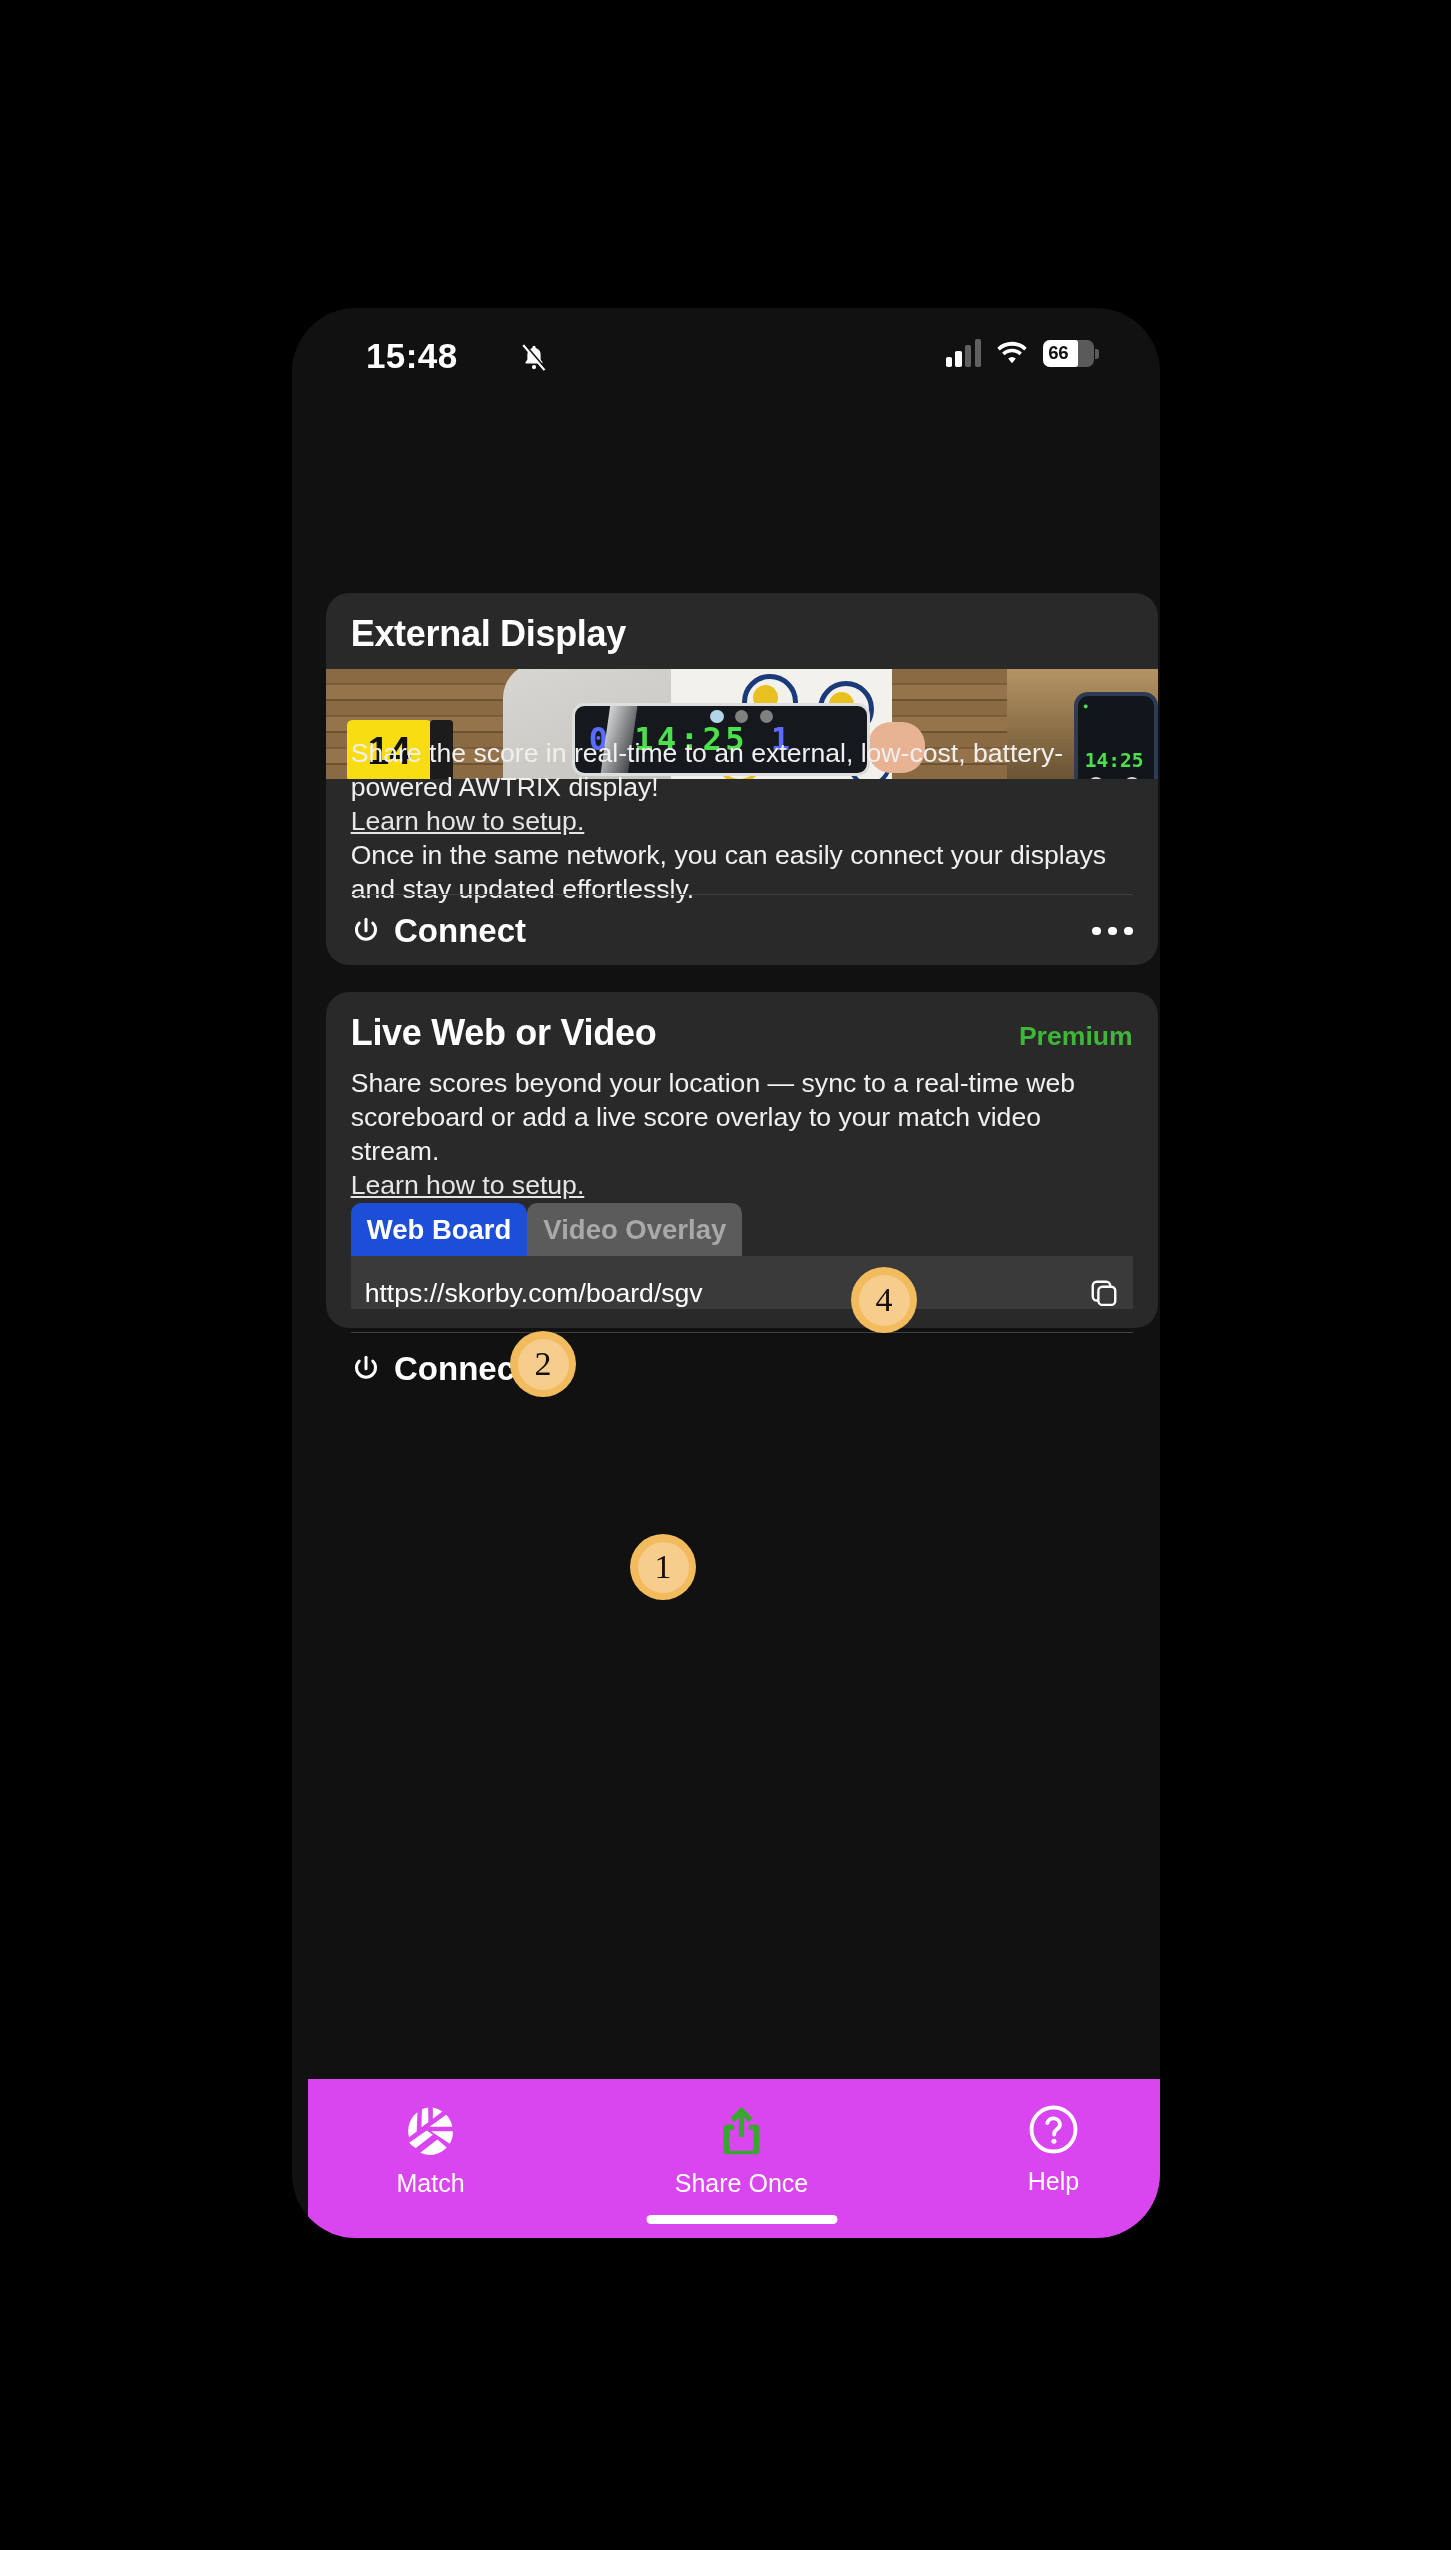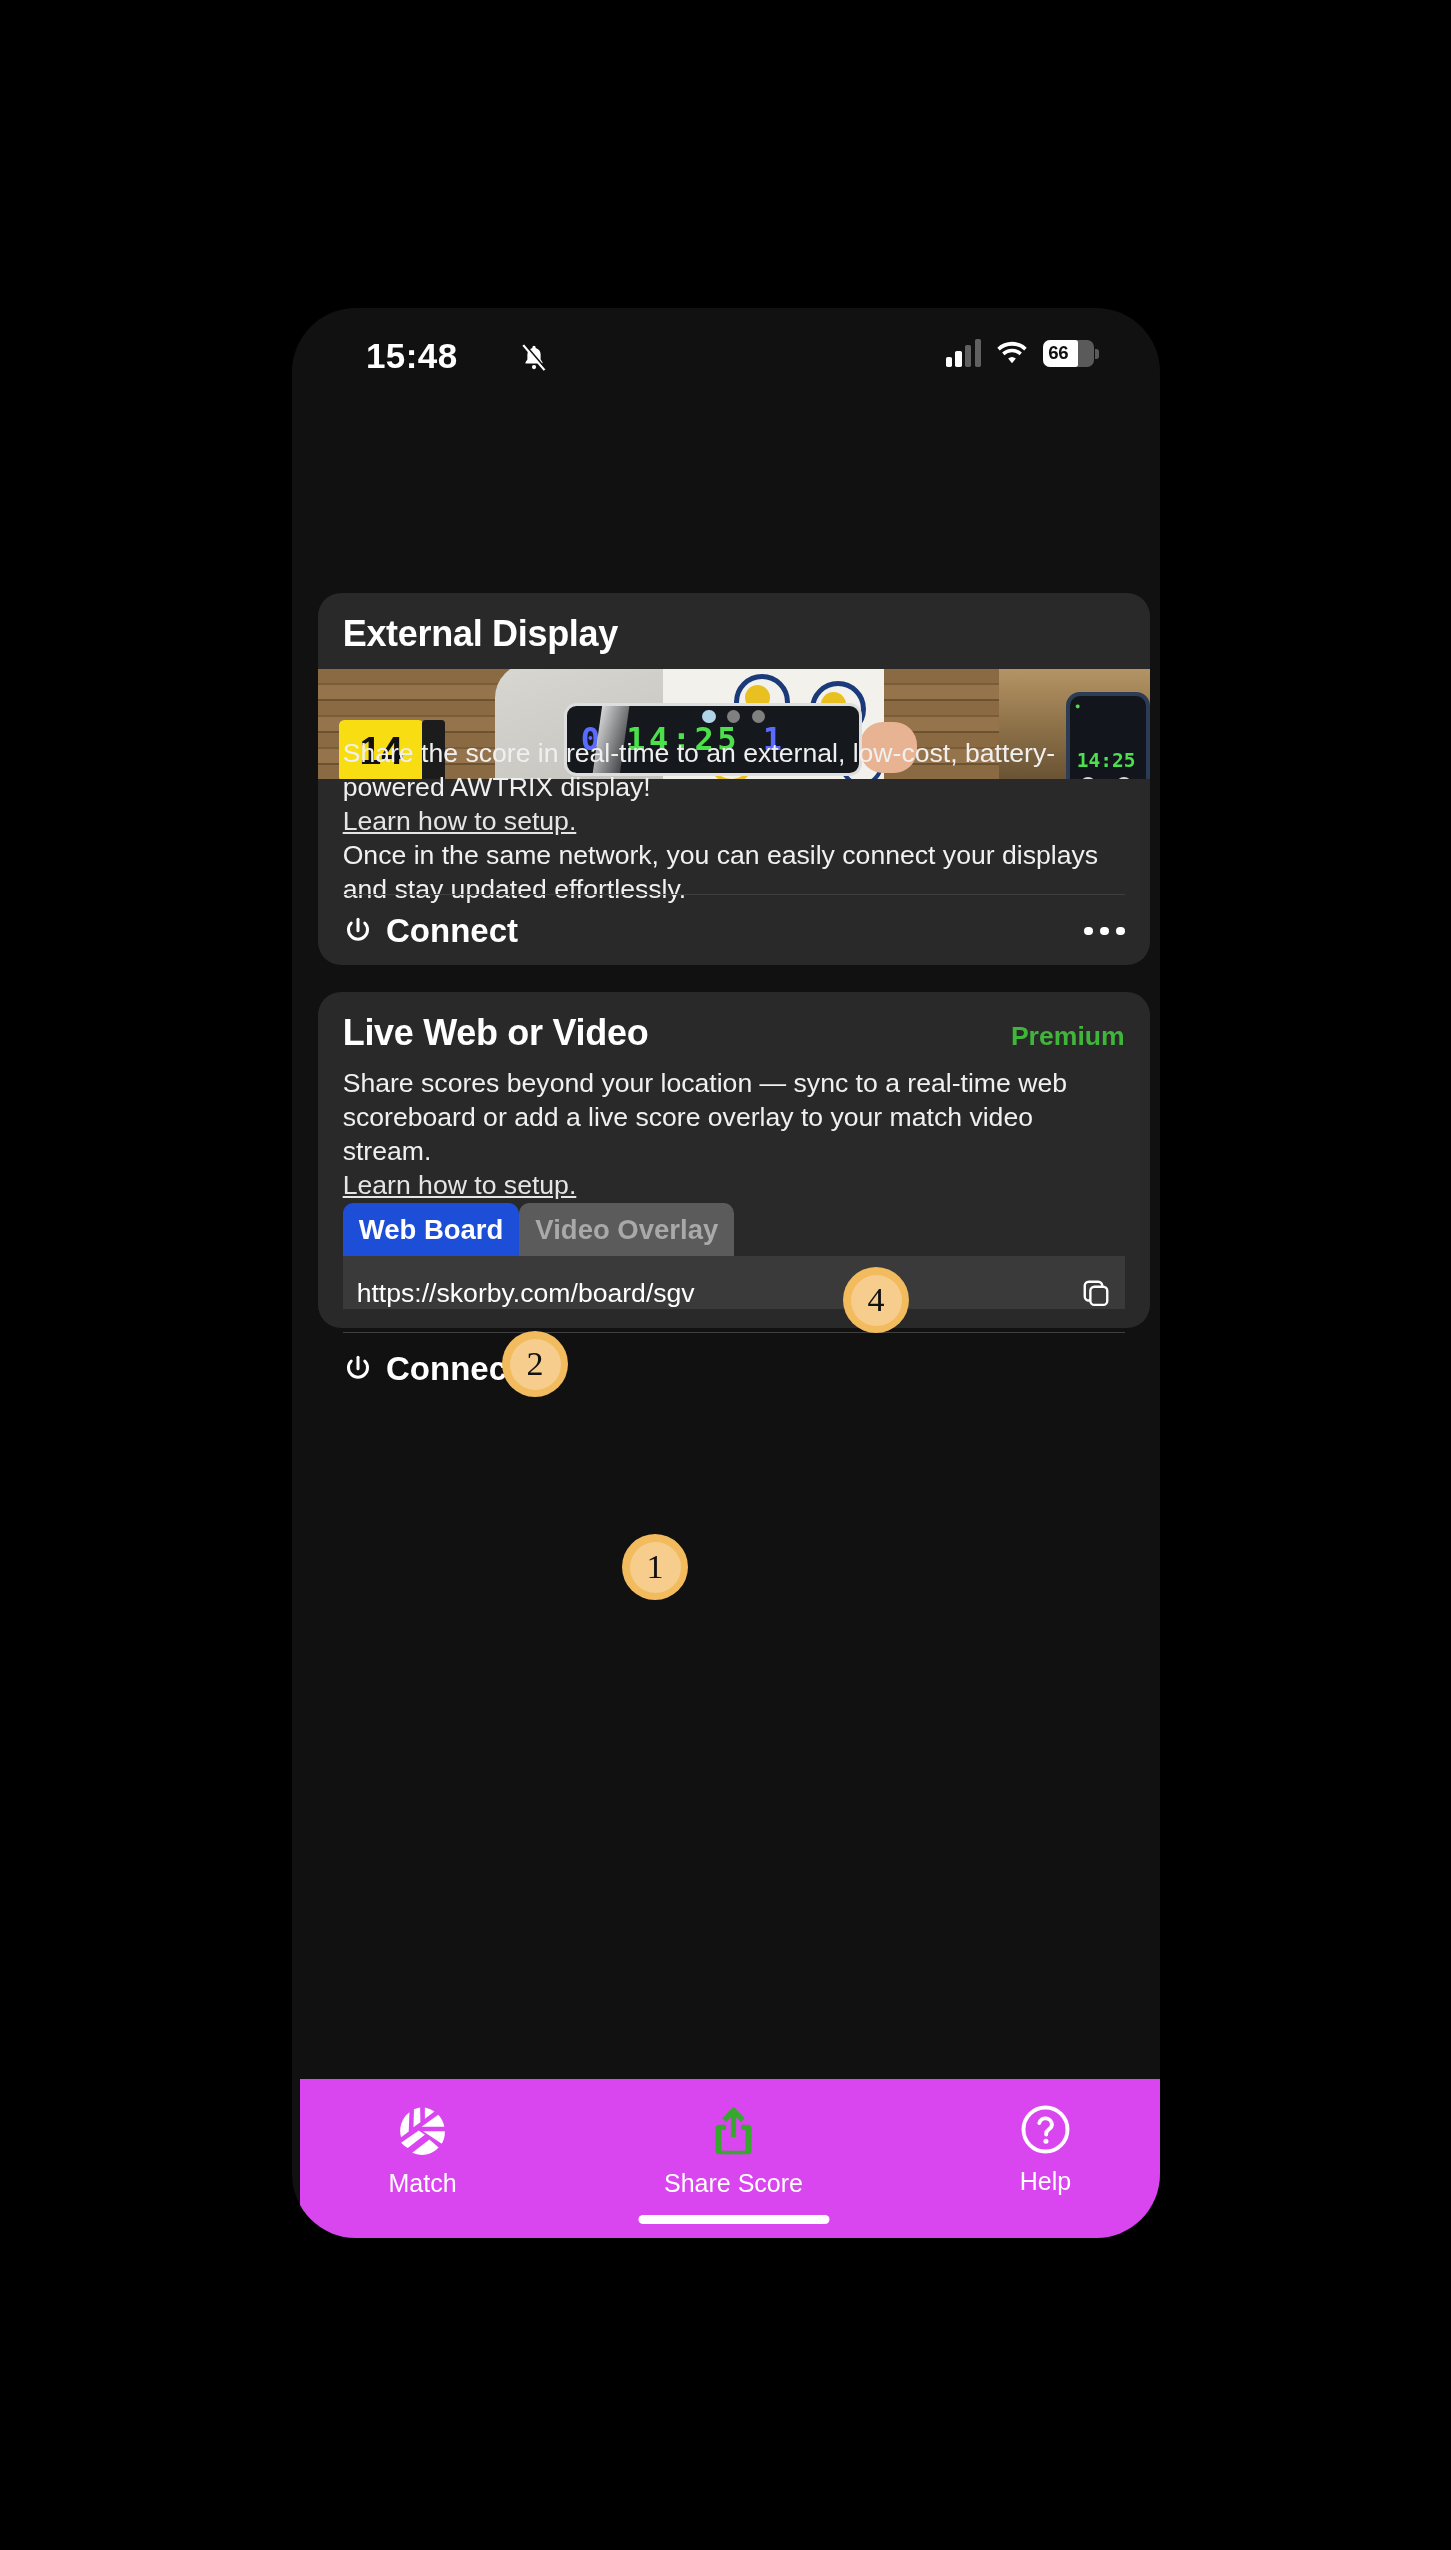--- a/index.html
+++ b/index.html
@@ -111,21 +111,21 @@
     top: 8.9px;
     width: 4.4px;
     height: 9.7px;
     background: #5a5a5a;
     border-radius: 0 2.7px 2.7px 0;
   }
 
   
   .content {
     position: absolute;
-    left: 8px;
+    left: 16px;
     top: 108px;
     width: 868px;
     bottom: 0;
     padding-left: 36px;
   }
 
   .card {
     position: absolute;
     left: 17.7px;
     width: 832px;
@@ -527,21 +527,21 @@
             <path d="M18.8 19.2a9.7 9.7 0 0 1-11.1 2.2l7.2-5.6z" fill="#ffffff"></path>
           </svg>
           <span class="ti-label">Match</span>
         </div>
 
         <div class="tabitem" id="tab-share">
           <svg width="53" height="57" viewBox="0 0 24 26">
             <path d="M12 2.2 l5.1 5.2 -1.7 1.7 -2.2-2.2v9.1h-2.4V6.9L8.6 9.1 6.9 7.4z" fill="#35a82d"></path>
             <path d="M5.4 10.4h3.2v2.3H7.2a0.7 0.7 0 0 0-0.7 0.7v8.1a0.7 0.7 0 0 0 0.7 0.7h9.6a0.7 0.7 0 0 0 0.7-0.7v-8.1a0.7 0.7 0 0 0-0.7-0.7h-1.4v-2.3h3.2a1.6 1.6 0 0 1 1.6 1.6v10.2a1.6 1.6 0 0 1-1.6 1.6H5.4a1.6 1.6 0 0 1-1.6-1.6V12a1.6 1.6 0 0 1 1.6-1.6z" fill="#35a82d"></path>
           </svg>
-          <span class="ti-label">Share Score</span>
+          <span class="ti-label">Share Once</span>
         </div>
 
         <div class="tabitem" id="tab-help">
           <svg width="55" height="55" viewBox="0 0 24 24">
             <circle cx="12" cy="12" r="9.6" fill="none" stroke="#ffffff" stroke-width="1.7"></circle>
             <path d="M9.3 9.2a2.8 2.8 0 0 1 5.5 0.7c0 1.9-2.5 2.1-2.5 3.8v0.5" fill="none" stroke="#ffffff" stroke-width="1.7" stroke-linecap="round"></path>
             <circle cx="12.2" cy="17.1" r="1.1" fill="#ffffff"></circle>
           </svg>
           <span class="ti-label">Help</span>
         </div>

